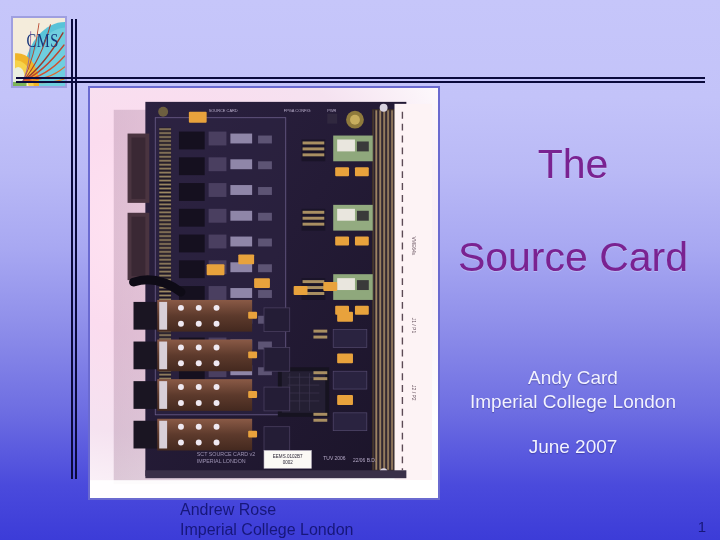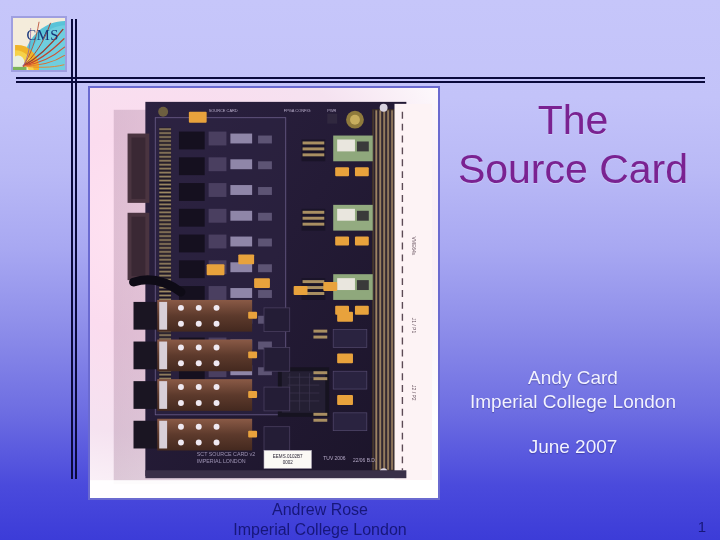--- a/index.html
+++ b/index.html
@@ -36,21 +36,21 @@
     background:
       linear-gradient(90deg,
         #0a0a3c 0px,#0a0a3c 2px,
         rgba(255,255,255,0) 2px,rgba(255,255,255,0) 4px,
         #0a0a3c 4px,#0a0a3c 6px,
         rgba(255,255,255,0) 6px,rgba(255,255,255,0) 8px);
   }
 
   
   .logo{
-    position:absolute;left:11px;top:16px;width:56px;height:56px;
+    position:absolute;left:11px;top:16px;width:56px;height:72px;
     border:2px solid #9f9fe0;box-sizing:border-box;
     background:#f3ead8;overflow:hidden;
   }
   .logo svg{display:block;width:100%;height:100%;}
 
   
   .picframe{
     position:absolute;left:88px;top:86px;width:352px;height:414px;
     border:2px solid #6a6ad0;box-sizing:border-box;
     background:#ffffff;overflow:hidden;
@@ -64,36 +64,36 @@
   .pcbwrap svg{display:block;width:100%;height:100%;}
 
   
   .title{
     position:absolute;left:430px;top:96px;width:286px;
     text-align:center;
     font-size:41px;line-height:49px;font-weight:400;
     color:#7a2291;
     text-shadow:0 1px 0 rgba(255,255,255,0.25);
   }
-  .title .ln{display:block;white-space:nowrap;}
+  .title .ln{display:block;white-space:nowrap;margin-top:44px;}
 
   
   .subtitle{
     position:absolute;left:430px;top:366px;width:286px;
     text-align:center;color:#f2f2ff;
     font-size:19px;line-height:24px;font-weight:400;
     text-shadow:0 1px 1px rgba(20,20,80,0.35);
   }
   .subtitle .ln{display:block;white-space:nowrap;}
   .subtitle .gap{display:block;height:21px;}
 
   
   .footer{
     position:absolute;left:180px;top:500px;width:280px;
-    text-align:center;color:#17177a;
+    color:#17177a;
     font-size:16px;line-height:20px;
   }
   .footer .ln{display:block;white-space:nowrap;}
   .pagenum{
     position:absolute;left:690px;top:518px;width:24px;
     text-align:center;color:#17177a;font-size:15px;
   }
 </style>
 </head>
 <body>

